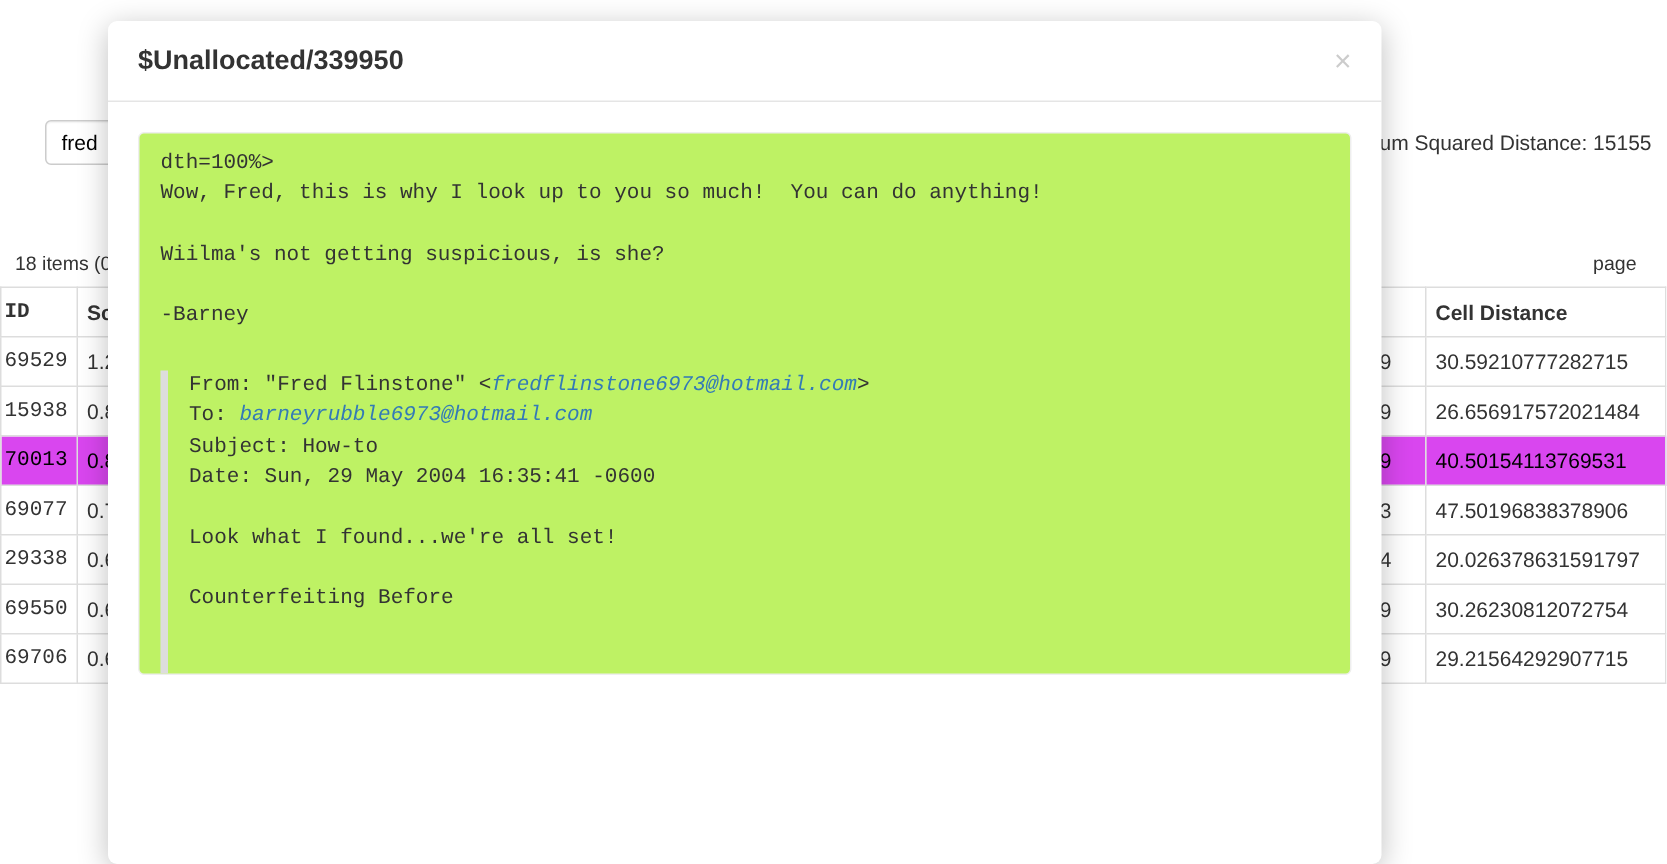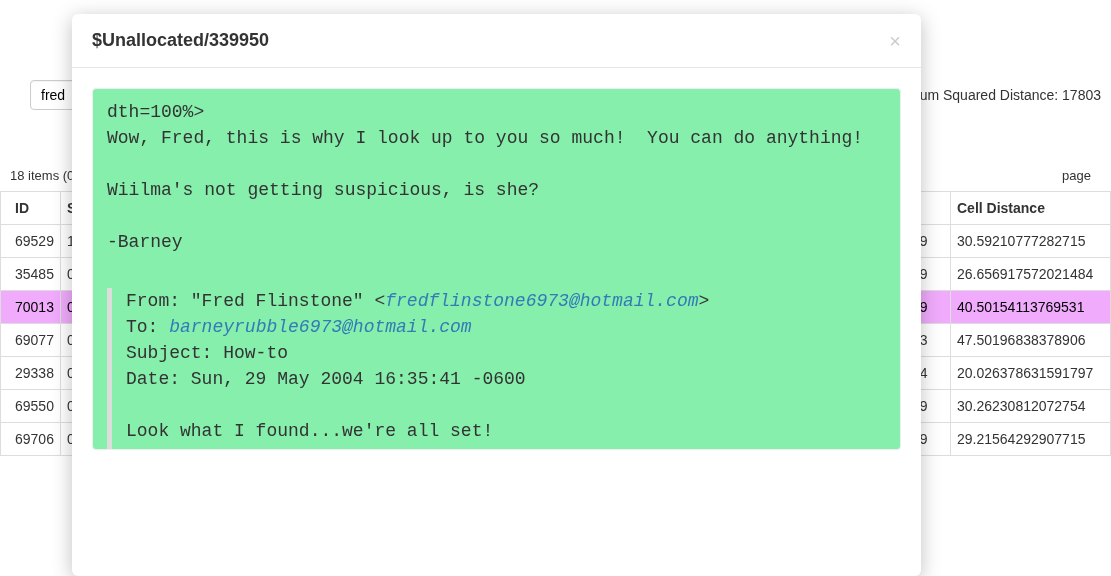--- a/index.html
+++ b/index.html
@@ -61,24 +61,24 @@
       padding: 8px 6px;
       text-align: left;
       white-space: nowrap;
     }
 
     th {
       background: #fff;
       font-weight: bold;
     }
 
-    th:first-child, td:first-child { padding-left: 14px; }
+    th:first-child, td:first-child { padding-left: 2px; font-family: Liberation Mono, monospace; }
 
     tr.highlight td {
-      background: #f0abfc;
+      background: #d946ef;
       color: #000;
     }
 
     .col-id { width: 50px; }
     .col-sc { width: 30px; }
     .col-mid { }
     .col-ll { width: 45px; }
     .col-dist { width: 160px; }
 
     
@@ -123,26 +123,26 @@
       line-height: 1;
     }
 
     .modal-body {
       padding: 20px;
       flex: 1;
       overflow: hidden;
     }
 
     .content-pre {
-      background: #86efac;
+      background: #bef264;
       border: 1px solid #eee;
       border-radius: 4px;
       padding: 10px 14px;
       font-family: Menlo, Monaco, Consolas, "Courier New", monospace;
-      font-size: 18px;
+      font-size: 14px;
       line-height: 1.45;
       color: #333;
       white-space: pre-wrap;
       height: 362px;
       overflow: hidden;
     }
 
     .quoted-block {
       border-left: 5px solid #ddd;
       padding-left: 14px;
@@ -156,21 +156,21 @@
       font-style: italic;
     }
   </style>
 </head>
 <body>
 
 <div class="background-layer">
   <div class="top-bar">
     <input class="search-input" value="fred" style="">
     <div class="sum-distance">
-      <span>Sum Squared Distance:</span> <span>17803</span>
+      <span>Sum Squared Distance:</span> <span>15155</span>
     </div>
   </div>
 
   <div class="meta-row">
     <span>18 items (0.00</span>
     <span>page</span>
   </div>
 
   <table>
     <thead>
@@ -184,21 +184,21 @@
     </thead>
     <tbody id="table-body">
         <tr>
           <td>69529</td>
           <td>1.2</td>
           <td></td>
           <td>99</td>
           <td>30.59210777282715</td>
         </tr>
         <tr>
-          <td>35485</td>
+          <td>15938</td>
           <td>0.8</td>
           <td></td>
           <td>99</td>
           <td>26.656917572021484</td>
         </tr>
         <tr class="highlight">
           <td>70013</td>
           <td>0.8</td>
           <td></td>
           <td>99</td>

